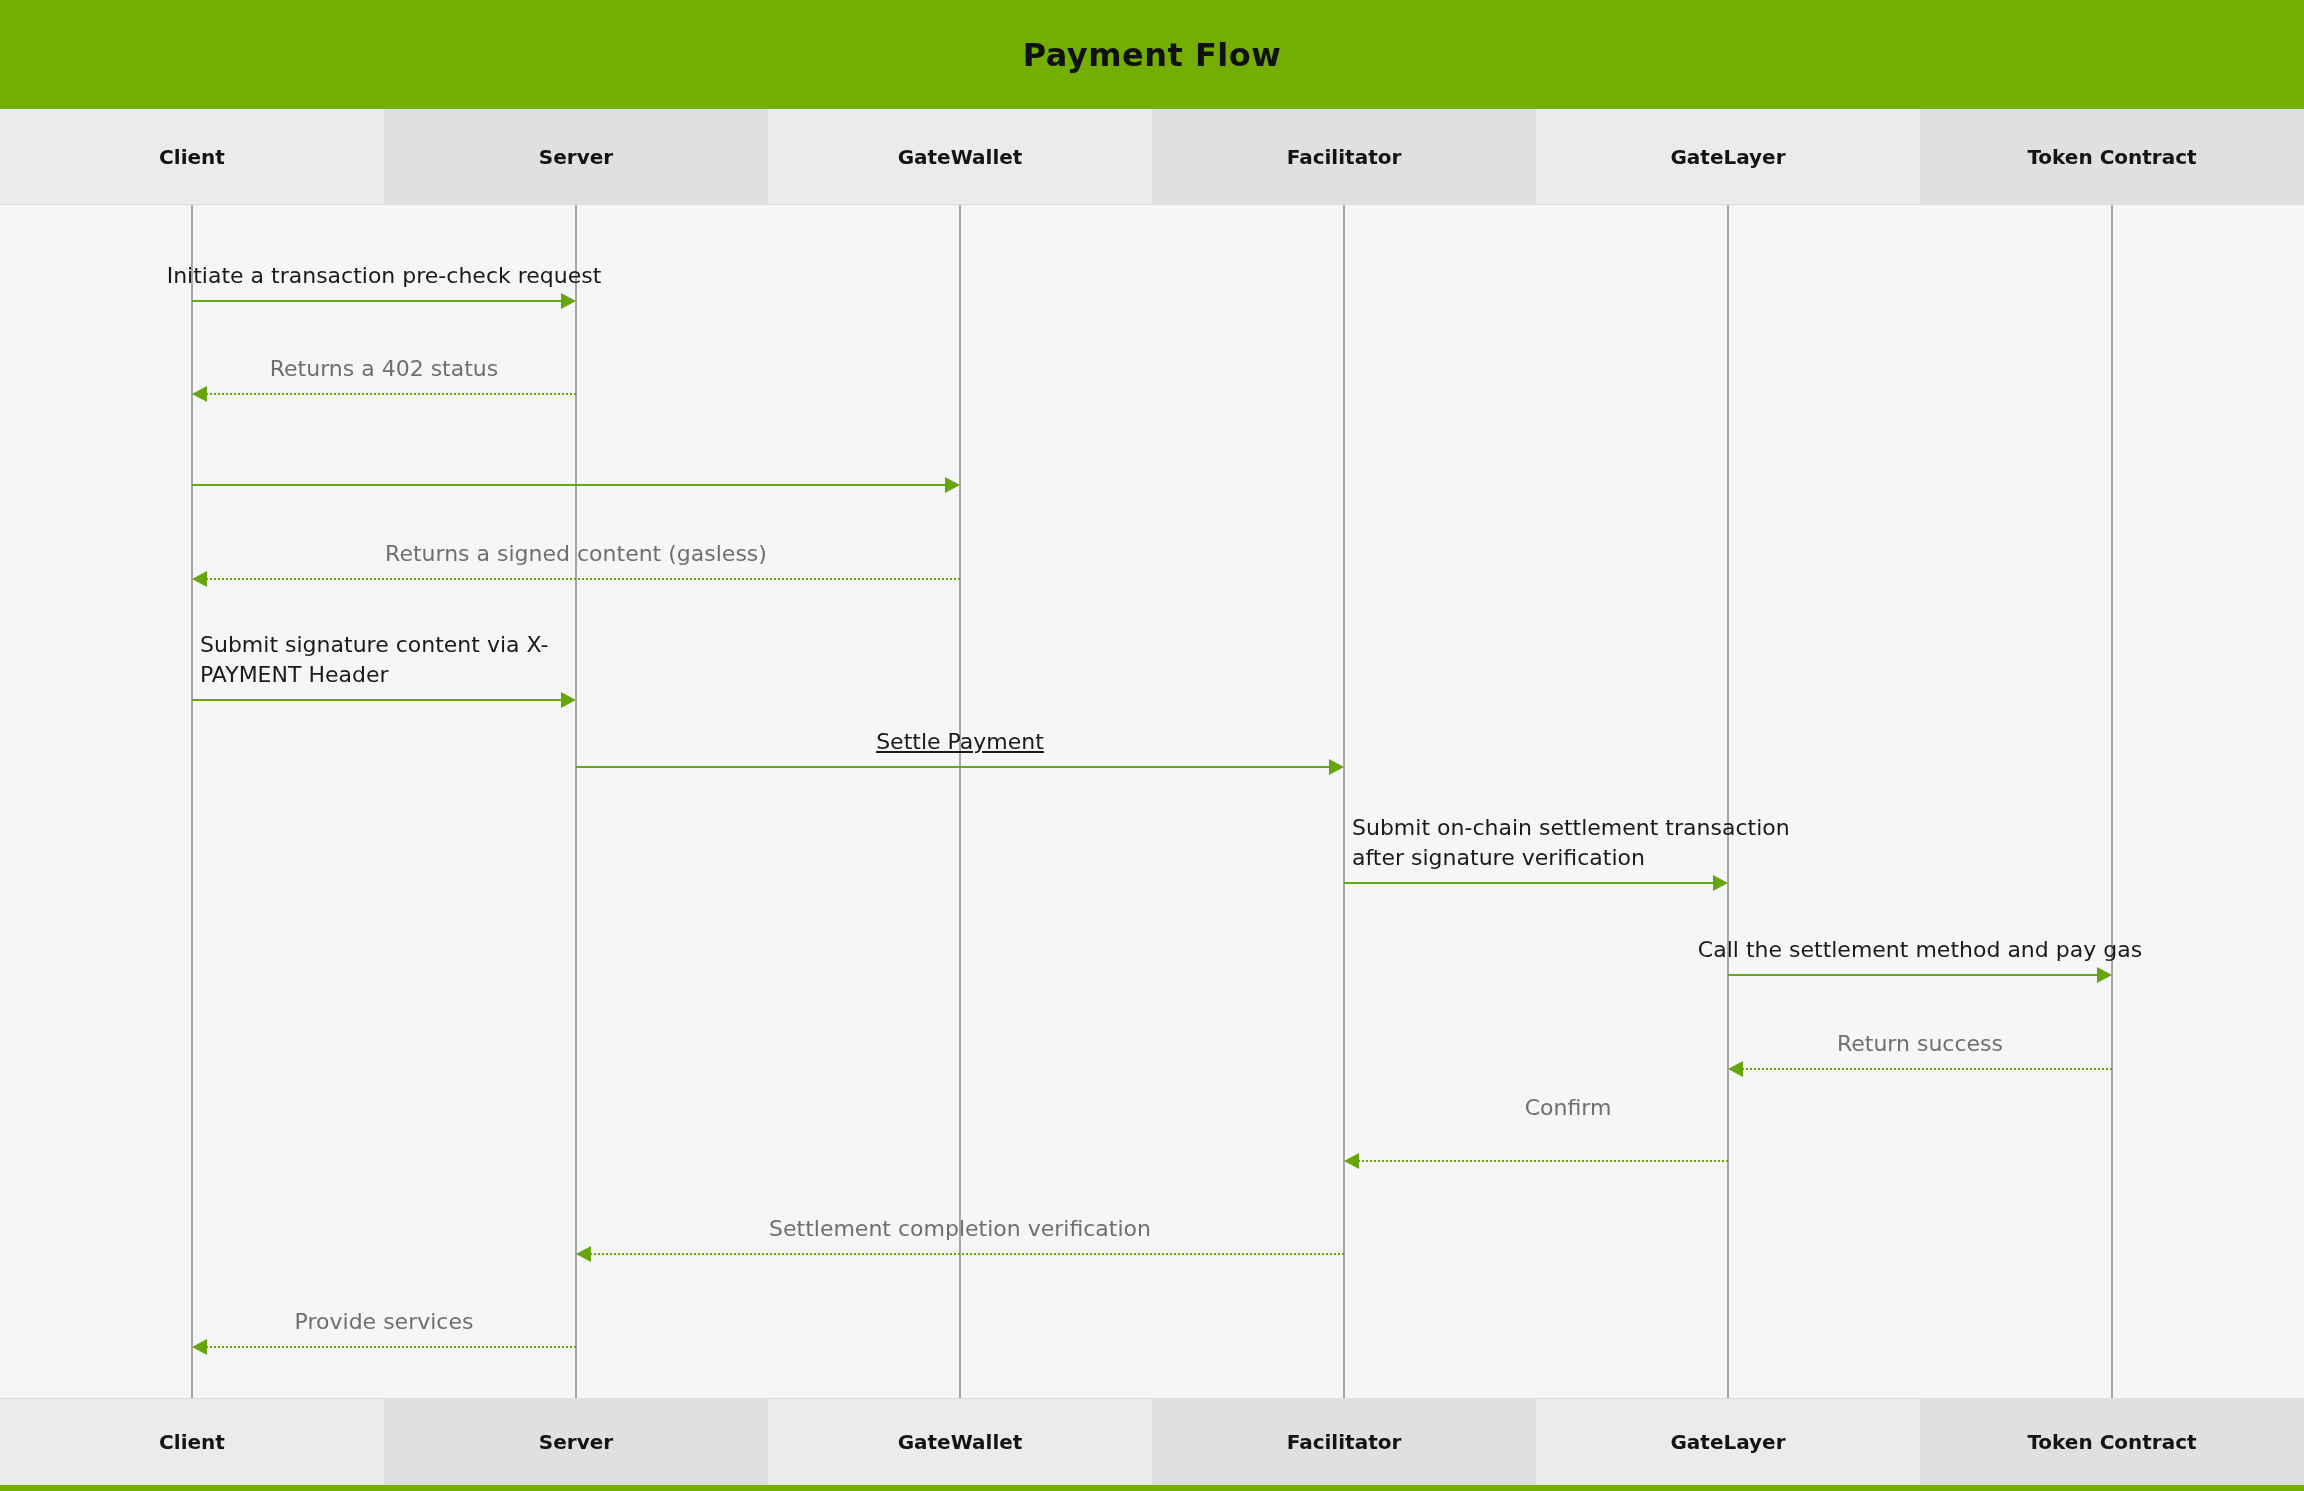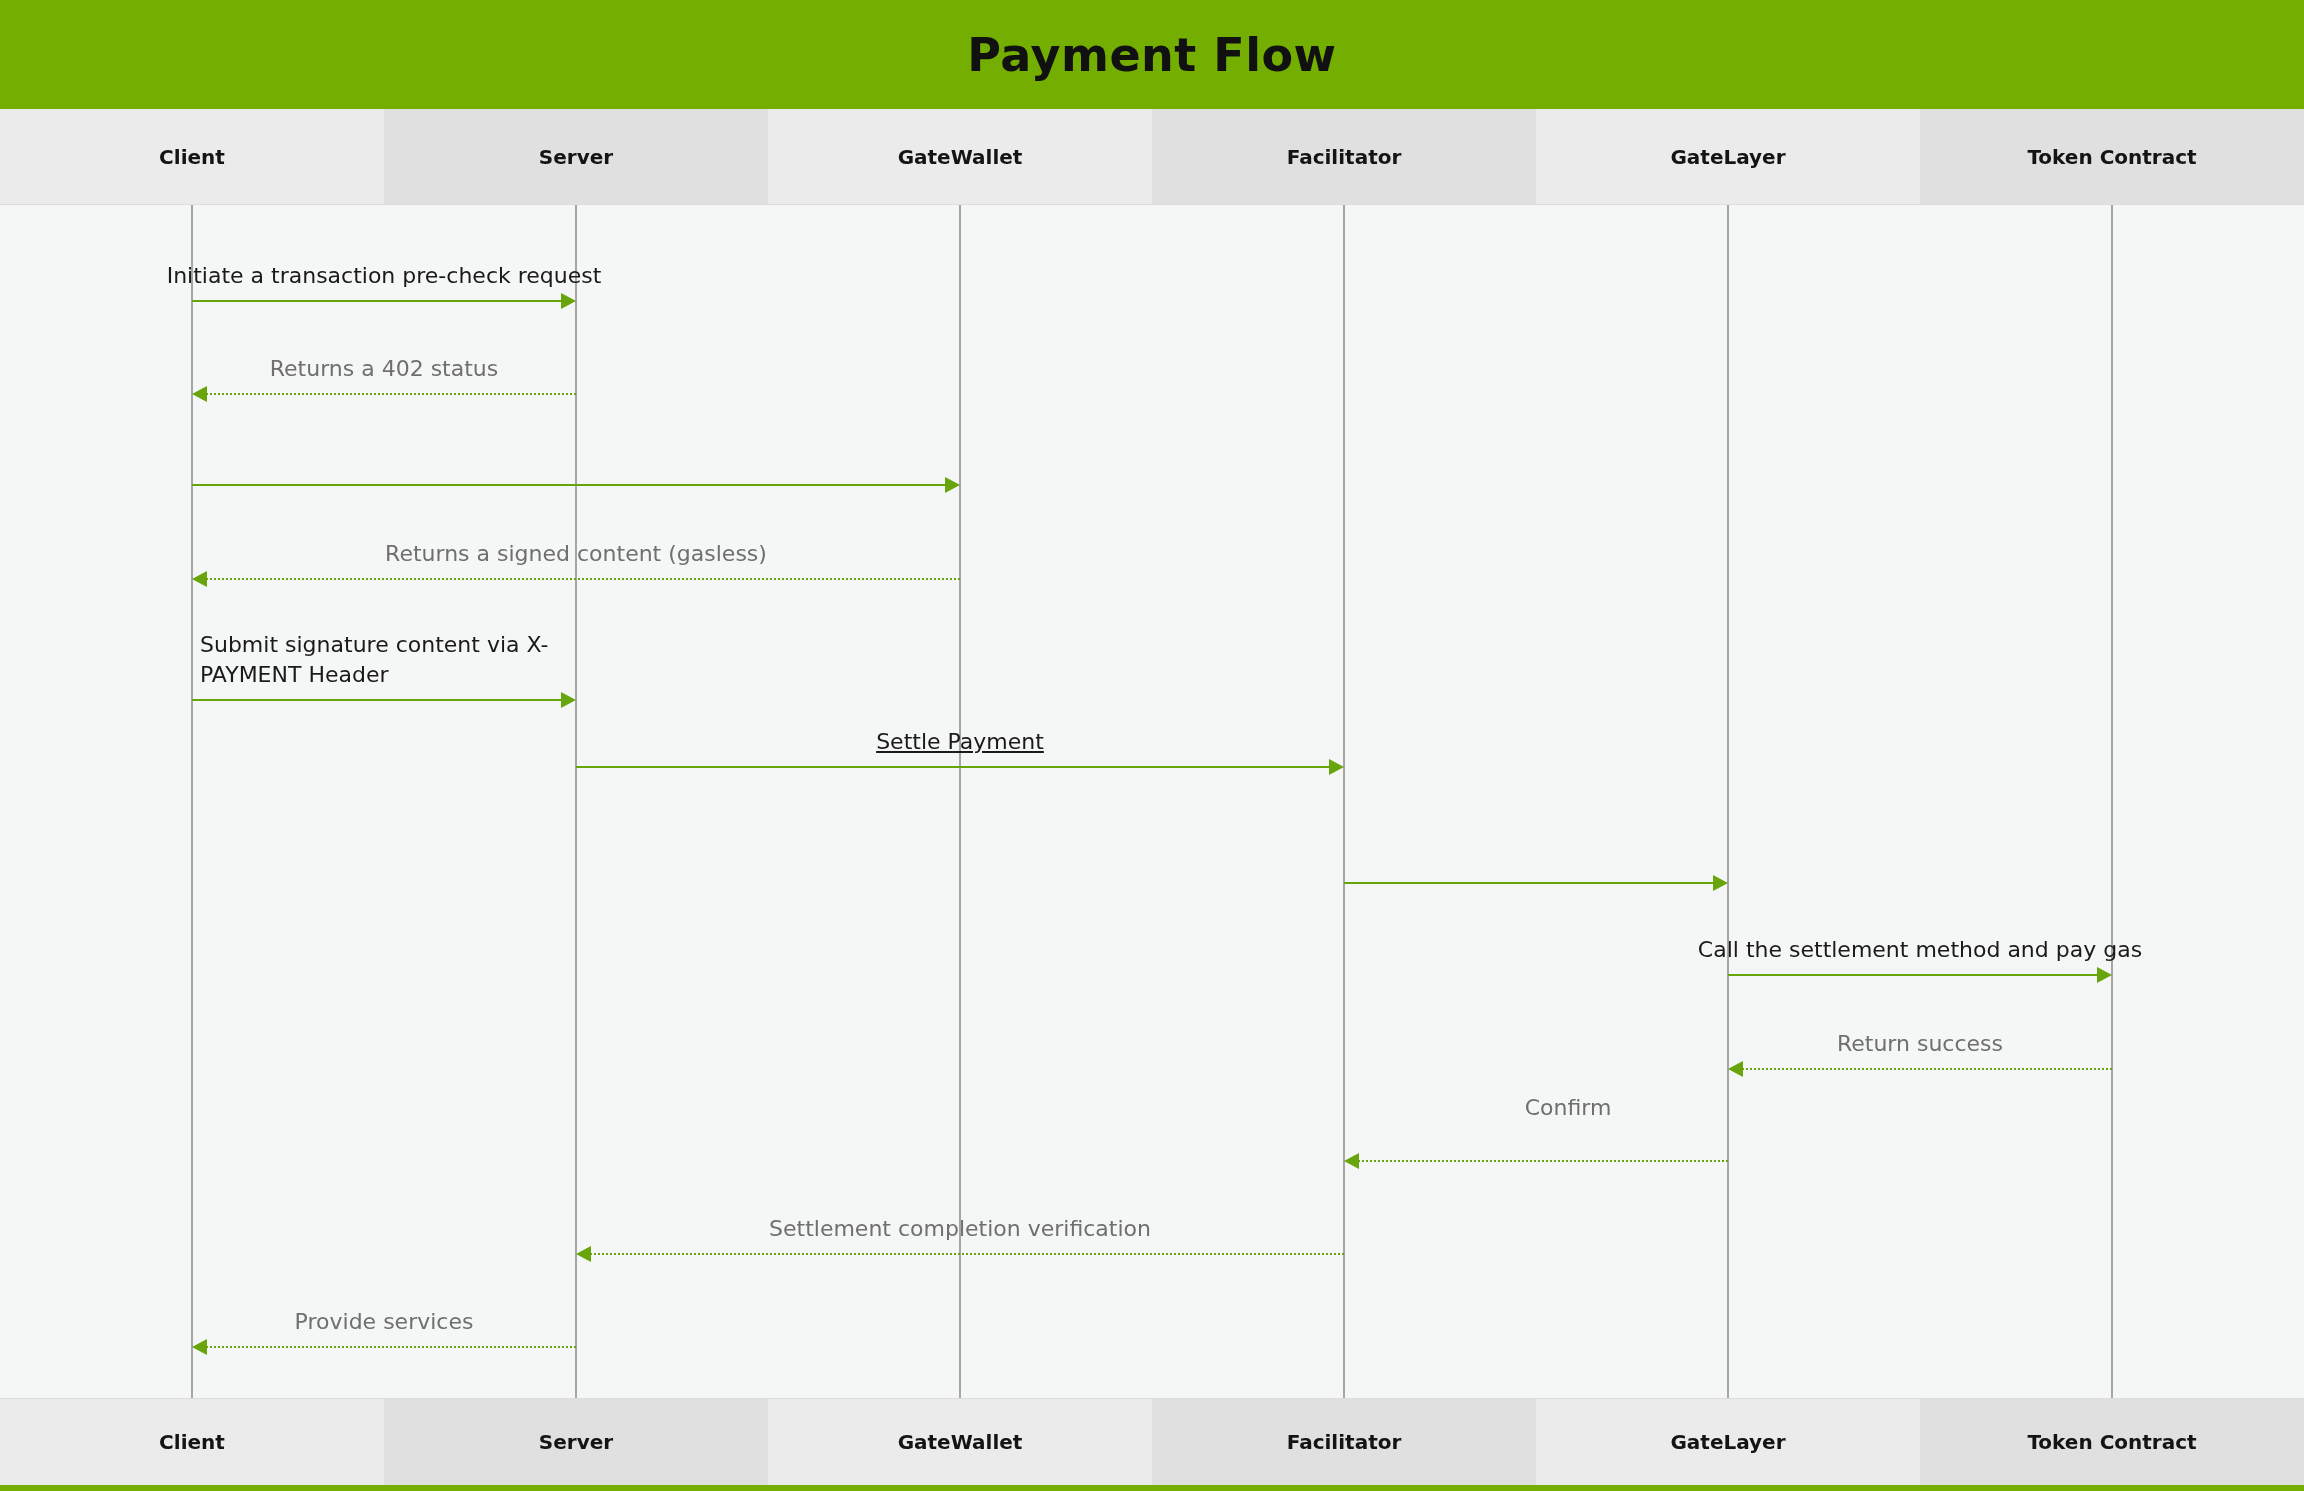--- a/index.html
+++ b/index.html
@@ -11,21 +11,21 @@
     background:var(--body-bg,#f5f6f6);
     box-sizing:border-box;
   }
   
   .titlebar{
     height:109px;
     background:var(--header-green,#73ae00);
     display:flex;align-items:center;justify-content:center;
   }
   .titlebar h1{
-    margin:0;font-size:46px;font-weight:700;color:#111111;letter-spacing:.5px;
+    margin:0;font-size:32px;font-weight:700;color:#111111;letter-spacing:.5px;
   }
   
   .prow{
     display:flex;width:100%;
   }
   .prow.top{height:96px;border-bottom:1px solid #dcdcdc;box-sizing:border-box;}
   .prow.bottom{height:87px;border-top:1px solid #dcdcdc;box-sizing:border-box;}
   .pcell{
     flex:1 1 0;display:flex;align-items:center;justify-content:center;
   }
@@ -120,20 +120,24 @@
         <div>Submit signature content via X-</div>
         <div>PAYMENT Header</div>
       </div>
       <div class="msg-line solid" style="top: 494px; left: 192px; width: 370px;"></div>
       <div class="arrowhead right" style="top: 487px; left: 561px;"></div>
       <div class="msg-label solid center" style="top: 522px; left: 960px; text-decoration: underline;">
         <div>Settle Payment</div>
       </div>
       <div class="msg-line solid" style="top: 561px; left: 576px; width: 754px;"></div>
       <div class="arrowhead right" style="top: 554px; left: 1329px;"></div>
+      <div class="msg-label solid" style="top: 608px; left: 1352px;">
+        <div>Submit on-chain settlement transaction</div>
+        <div>after signature verification</div>
+      </div>
       <div class="msg-line solid" style="top: 677px; left: 1344px; width: 370px;"></div>
       <div class="arrowhead right" style="top: 670px; left: 1713px;"></div>
       <div class="msg-label solid center" style="top: 730px; left: 1920px;">
         <div>Call the settlement method and pay gas</div>
       </div>
       <div class="msg-line solid" style="top: 769px; left: 1728px; width: 370px;"></div>
       <div class="arrowhead right" style="top: 762px; left: 2097px;"></div>
       <div class="msg-label dotted center" style="top: 824px; left: 1920px;">
         <div>Return success</div>
       </div>

